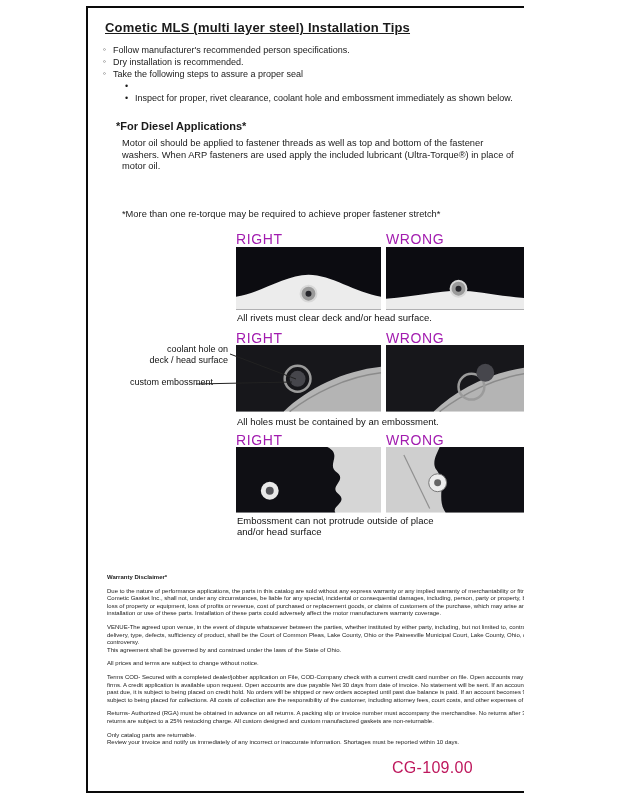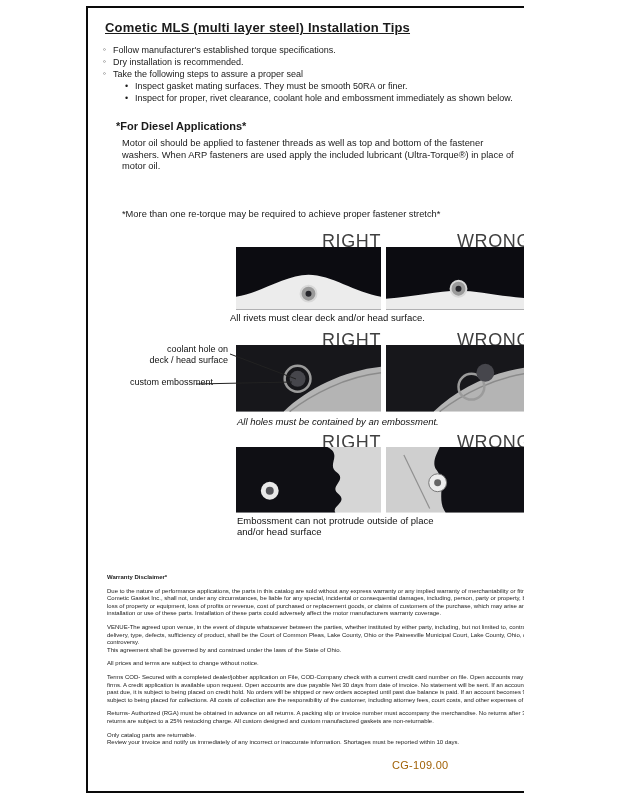--- a/index.html
+++ b/index.html
@@ -14,62 +14,61 @@
   .tip-row .marker { width:10px; font-size:8px; line-height:12px; text-align:left; }
   .subtips { margin-left:22px; }
   .subtips .marker { font-size:9px; }
 
   .diesel-heading { position:absolute; left:116px; top:120px; font-size:11px; font-weight:bold; }
   .para { position:absolute; font-size:9.3px; line-height:11.5px;margin-left:6px; }
   .p1 { left:116px; top:138px; width:392px; }
   .p2 { left:116px; top:168px; width:400px; }
   .note { left:116px; top:209px; width:400px; }
 
-  .col-label { position:absolute; width:145px; text-align:right; font-size:18px; color:#404040; letter-spacing:0.6px; }
+  .col-label { position:absolute; width:145px; text-align:left; font-size:14px; color:#a21caf; letter-spacing:0.6px; }
   .panel { position:absolute; width:145px; }
   .panel svg { display:block; width:145px; }
   .caption { position:absolute; font-size:9.5px; color:#111; }
 
   .ann { position:absolute; font-size:9px; line-height:10.5px; color:#111; text-align:right; width:110px; }
   .ann-coolant { left:118px; top:344px; }
   .ann-emboss { left:103px; top:377px; }
   .leader { position:absolute; left:186px; top:350px; width:118px; height:40px; z-index:5; }
 
   .legal { position:absolute; left:107px; top:574px; width:497px; font-size:6px; line-height:7.6px; color:#222; }
   .legal .lg-head { font-weight:bold; margin-bottom:6px; }
   .legal p { margin-bottom:6px; }
   .legal p.tight { margin-bottom:0; }
 
-  .footer-code { position:absolute; left:392px; top:759px; font-size:11px; color:#a16207; letter-spacing:0.3px; }
+  .footer-code { position:absolute; left:392px; top:759px; font-size:16px; color:#be185d; letter-spacing:0.3px; }
 </style>
 </head>
 <body>
 
 <div class="page">
   <div class="frame"></div>
 
   <div class="title">Cometic MLS (multi layer steel) Installation Tips</div>
 
   <div class="tips">
     <div class="tip-row">
       <span class="marker">◦</span>
-      <span>Follow manufacturer's established torque specifications.</span>
+      <span>Follow manufacturer's recommended person specifications.</span>
     </div>
     <div class="tip-row">
       <span class="marker">◦</span>
       <span>Dry installation is recommended.</span>
     </div>
     <div class="tip-row">
       <span class="marker">◦</span>
       <span>Take the following steps to assure a proper seal</span>
     </div>
     <div class="subtips">
       <div class="tip-row">
         <span class="marker">•</span>
-        <span>Inspect gasket mating surfaces.  They must be smooth 50RA or finer.</span>
       </div>
       <div class="tip-row">
         <span class="marker">•</span>
         <span>Inspect for proper, rivet clearance, coolant hole and embossment immediately as shown below.</span>
       </div>
     </div>
   </div>
 
   <div class="diesel-heading">*For Diesel Applications*</div>
   <div class="para p1">Motor oil should be applied to fastener threads as well as top and bottom of the fastener washers. When ARP fasteners are used apply the included lubricant (Ultra-Torque®) in place of motor oil.</div>
@@ -87,21 +86,21 @@
     </svg>
   </div>
   <div class="panel" style="left:386px; top:247px;">
     <svg viewBox="0 0 146 63">
       <rect width="146" height="63" fill="#0c0c11"></rect>
       <path d="M0,63 L0,52 C30,50 52,44 73,44 C94,44 116,50 146,52 L146,63 Z" fill="#ececec"></path>
       <circle cx="73" cy="42" r="8" fill="#9a9a9a" stroke="#d8d8d8" stroke-width="2"></circle>
       <circle cx="73" cy="42" r="3" fill="#26262b"></circle>
     </svg>
   </div>
-  <div class="caption" style="left:230px; top:312px;text-align:center;">All rivets must clear deck and/or head surface.</div>
+  <div class="caption" style="left:237px; top:312px;text-align:center;">All rivets must clear deck and/or head surface.</div>
 
   <div class="col-label" style="left:236px; top:330px;">RIGHT</div>
   <div class="col-label" style="left:386px; top:330px;">WRONG</div>
 
   <div class="ann ann-coolant">
     <div>coolant hole on</div>
     <div>deck / head surface</div>
   </div>
   <div class="ann ann-emboss">custom embossment</div>
 
@@ -121,21 +120,21 @@
   </div>
   <div class="panel" style="left:386px; top:345px;">
     <svg viewBox="0 0 146 67">
       <rect width="146" height="67" fill="#b4b4b4"></rect>
       <path d="M0,0 H146 V22 C108,26 72,44 48,67 L0,67 Z" fill="#17171b"></path>
       <path d="M146,28 C110,32 76,50 54,67" stroke="#8b8b8b" stroke-width="1.5" fill="none"></path>
       <circle cx="86" cy="42" r="13" fill="none" stroke="#9b9b9b" stroke-width="2.5"></circle>
       <circle cx="100" cy="28" r="9" fill="#46464c"></circle>
     </svg>
   </div>
-  <div class="caption" style="left:237px; top:416px;font-style:italic;">All holes must be contained by an embossment.</div>
+  <div class="caption" style="left:237px; top:416px;">All holes must be contained by an embossment.</div>
 
   <div class="col-label" style="left:236px; top:432px;">RIGHT</div>
   <div class="col-label" style="left:386px; top:432px;">WRONG</div>
 
   <div class="panel" style="left:236px; top:447px;">
     <svg viewBox="0 0 146 66">
       <rect width="146" height="66" fill="#d6d6d6"></rect>
       <path d="M0,0 H92 C108,8 90,18 102,26 C112,34 92,40 104,48 C112,56 96,60 100,66 L0,66 Z" fill="#0f0f14"></path>
       <circle cx="34" cy="44" r="9" fill="#e9e9e9"></circle>
       <circle cx="34" cy="44" r="4" fill="#55555a"></circle>

